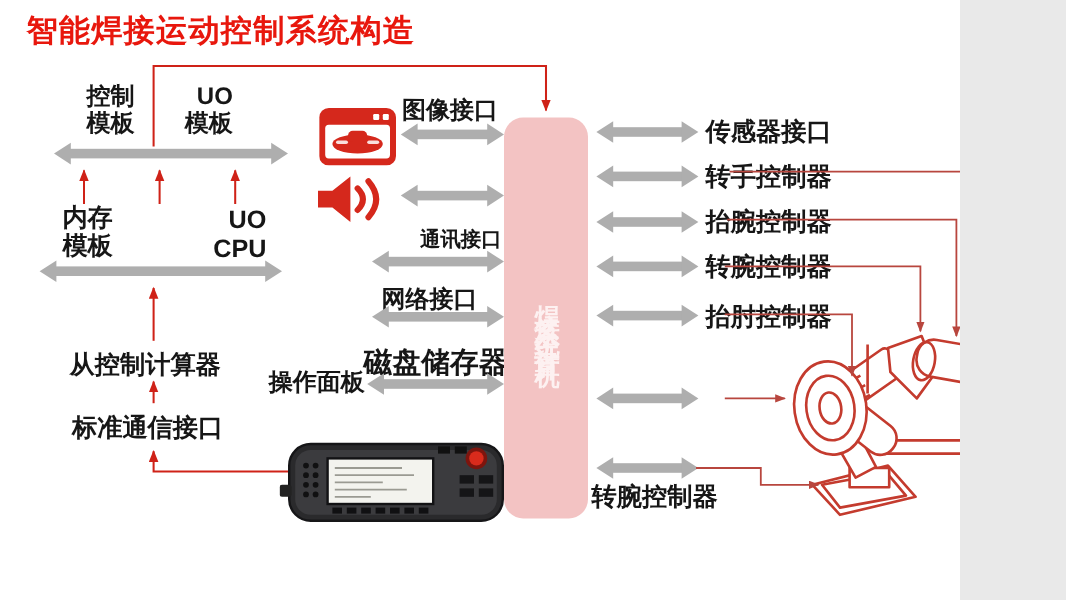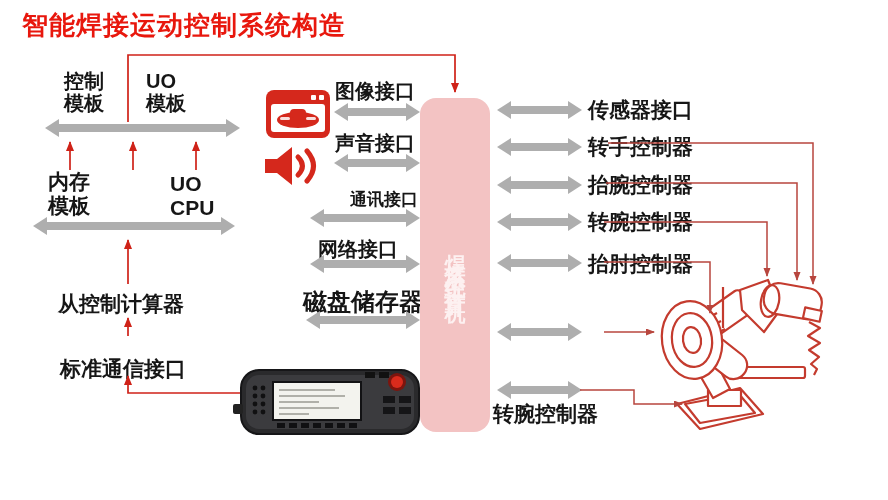--- a/index.html
+++ b/index.html
@@ -1,21 +1,21 @@
 <!DOCTYPE html>
 <html><head>
 <meta charset="utf-8">
 <style>
   html,body{margin:0;padding:0;background:#e9e9e9;}
   #canvas{
-    position:relative;width:888px;height:500px;background:#ffffff;
+    position:relative;width:800px;height:500px;background:#ffffff;
     font-family:"Liberation Sans","DejaVu Sans",sans-serif;overflow:hidden;
   }
   .lbl{position:absolute;font-weight:bold;color:#161616;white-space:nowrap;}
-  .wrap{white-space:normal;text-align:left;line-height:1.12;}
+  .wrap{white-space:normal;text-align:right;line-height:1.12;}
   #title{left:22px;top:8px;font-size:26px;color:#e8170d;letter-spacing:1px;}
 
   
   .dbl{position:absolute;height:8px;}
   .dbl .shaft{position:absolute;left:10px;right:10px;top:0;height:8px;background:#aeaeae;}
   .dbl::before{content:"";position:absolute;left:0;top:-5px;width:0;height:0;
     border-top:9px solid transparent;border-bottom:9px solid transparent;border-right:14px solid #aeaeae;}
   .dbl::after{content:"";position:absolute;right:0;top:-5px;width:0;height:0;
     border-top:9px solid transparent;border-bottom:9px solid transparent;border-left:14px solid #aeaeae;}
 
@@ -44,46 +44,46 @@
     </div>
 
   <div class="lbl wrap" style="left:48px;top:170px;width:46px;font-size:21px;">内存模板</div>
   <div class="lbl wrap" style="left:170px;top:172px;width:52px;font-size:21px;">UO CPU</div>
 
   <div class="dbl" style="left:33px;top:222px;width:202px;">
       <div class="shaft"></div>
     </div>
 
   <div class="lbl" style="left:58px;top:290px;font-size:21px;">从控制计算器</div>
-  <div class="lbl" style="left:60px;top:342px;font-size:21px;margin-top:13px;">标准通信接口</div>
+  <div class="lbl" style="left:60px;top:342px;font-size:21px;">标准通信接口</div>
 
   <div class="lbl" style="left:335px;top:78px;font-size:20px;">图像接口</div>
   <div class="dbl" style="left:334px;top:108px;width:86px;">
       <div class="shaft"></div>
     </div>
 
-  <div class="lbl" style="left:335px;top:130px;font-size:20px;">声音接口</div>
   <div class="dbl" style="left:334px;top:159px;width:86px;">
       <div class="shaft"></div>
     </div>
 
   <div class="lbl" style="left:314px;top:188px;font-size:17px;margin-left:36px;">通讯接口</div>
   <div class="dbl" style="left:310px;top:214px;width:110px;">
       <div class="shaft"></div>
     </div>
 
   <div class="lbl" style="left:318px;top:236px;font-size:20px;">网络接口</div>
   <div class="dbl" style="left:310px;top:260px;width:110px;">
       <div class="shaft"></div>
     </div>
 
   <div class="lbl" style="left:303px;top:286px;font-size:24px;">磁盘储存器</div>
   <div class="dbl" style="left:306px;top:316px;width:114px;">
       <div class="shaft"></div>
     </div>
+  <div class="lbl" style="left:224px;top:305px;font-size:20px;">操作面板</div>
 
   <div class="lbl" style="left:345px;top:372px;font-size:20px;">示教盒</div>
   <div class="dbl" style="left:330px;top:404px;width:90px;">
       <div class="shaft"></div>
     </div>
 
   <div id="main-box">
     <div class="vtext">焊接系统主计算机</div>
   </div>
 

